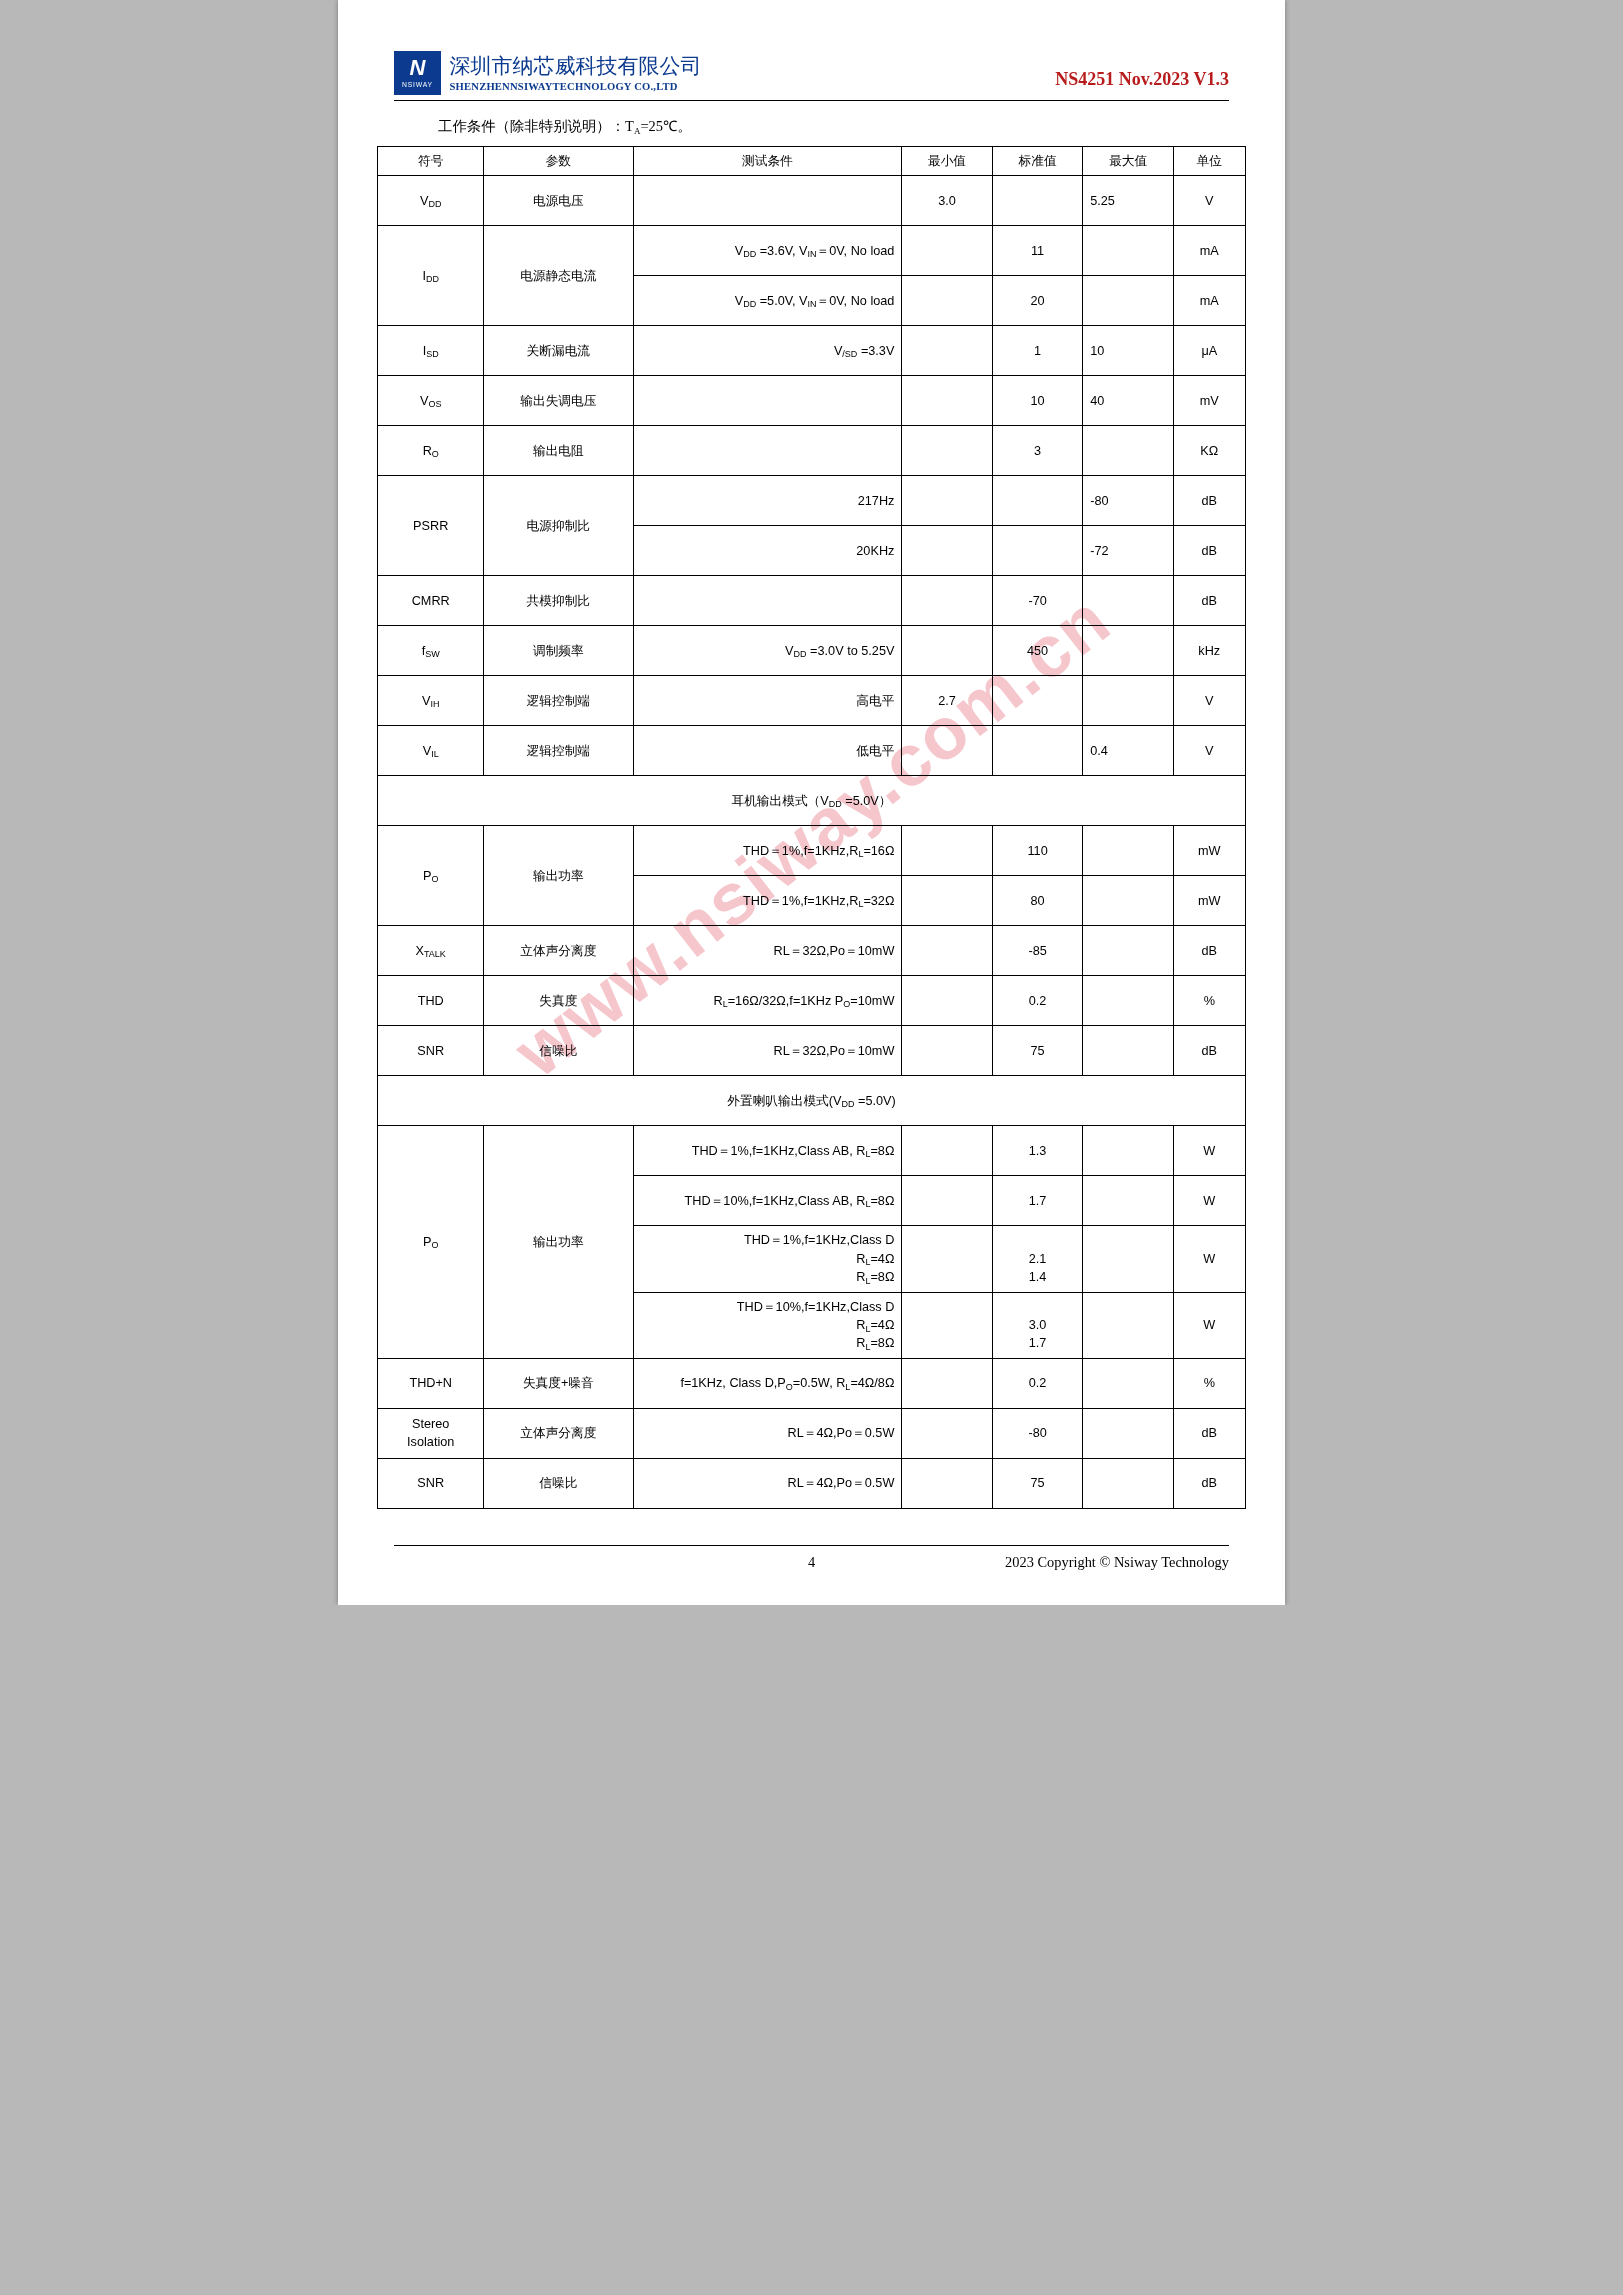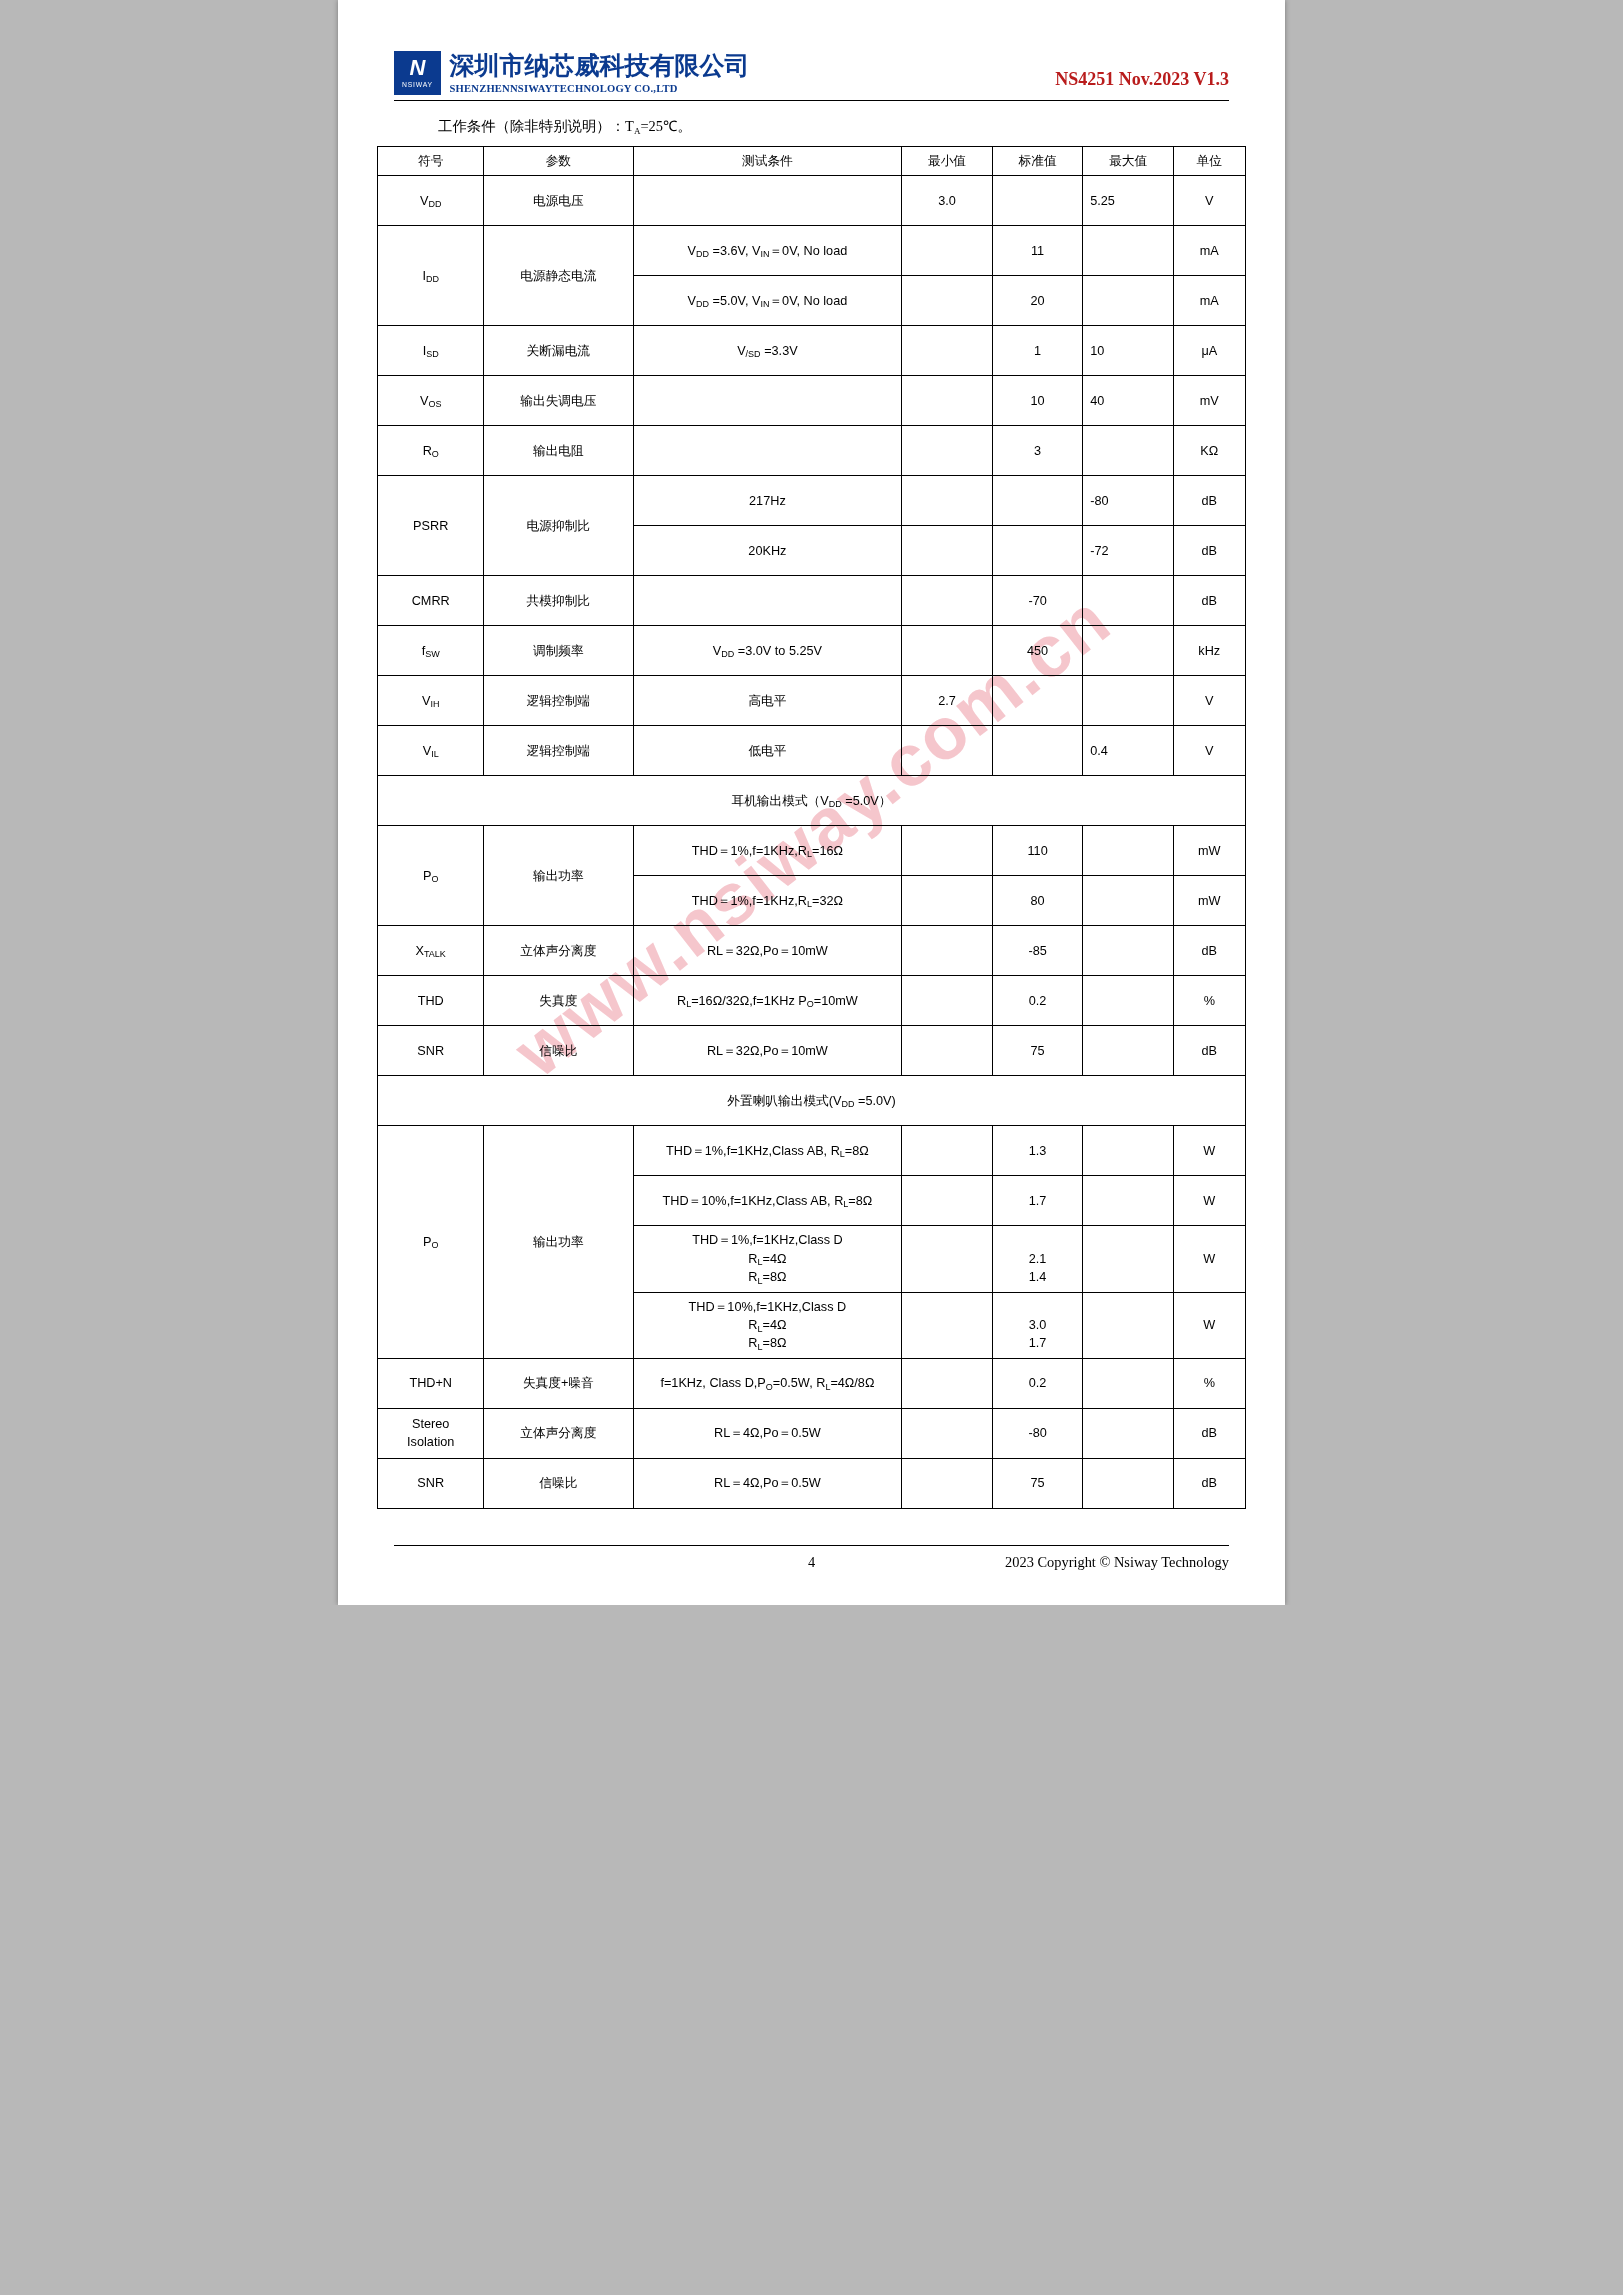--- a/index.html
+++ b/index.html
@@ -48,21 +48,21 @@
     background:#0b3a8f;
     color:#fff;
     display:flex;flex-direction:column;align-items:center;justify-content:center;
     font-family:"Liberation Sans", sans-serif;
     line-height:1;
   }
   .logo-mark .m-top{font-size:22px;font-weight:bold;font-style:italic;}
   .logo-mark .m-bot{font-size:6.8px;letter-spacing:0.8px;margin-top:2.5px;}
   .logo-text-cn{
     font-family:"Liberation Sans", sans-serif;
-    font-size:25px;font-weight:bold;color:#0b3a8f;line-height:1.1;
+    font-size:21px;font-weight:normal;color:#0b3a8f;line-height:1.1;
   }
   .logo-text-en{
     font-family:"Liberation Serif", serif;
     font-size:10.6px;font-weight:bold;color:#0b3a8f;letter-spacing:0.2px;margin-top:3px;
   }
   .doc-ref{
     font-family:"Liberation Serif", serif;
     font-size:18px;font-weight:bold;color:#b91c1c;
     padding-bottom:5px;
     margin-left:36px;
@@ -99,21 +99,21 @@
   }
   thead td{
     font-size:14.4px;
     font-weight:normal;
     text-align:center;
     font-family:"Liberation Sans", sans-serif;
     padding:8.5px 3.4px;
   }
   .c-sym{width:91px;text-align:center;}
   .c-par{width:135px;text-align:center;}
-  .c-cond{width:254px;text-align:center;padding-left:8.5px;}
+  .c-cond{width:254px;text-align:right;padding-left:8.5px;}
   .c-min{width:76px;text-align:center;}
   .c-typ{width:76px;text-align:center;}
   .c-max{width:76px;}
   .c-unit{width:57px;text-align:center;}
   .rowhdr{
     text-align:center;
     padding-left:10px;
     font-size:13.5px;
   }
   .tall{height:39px;}

